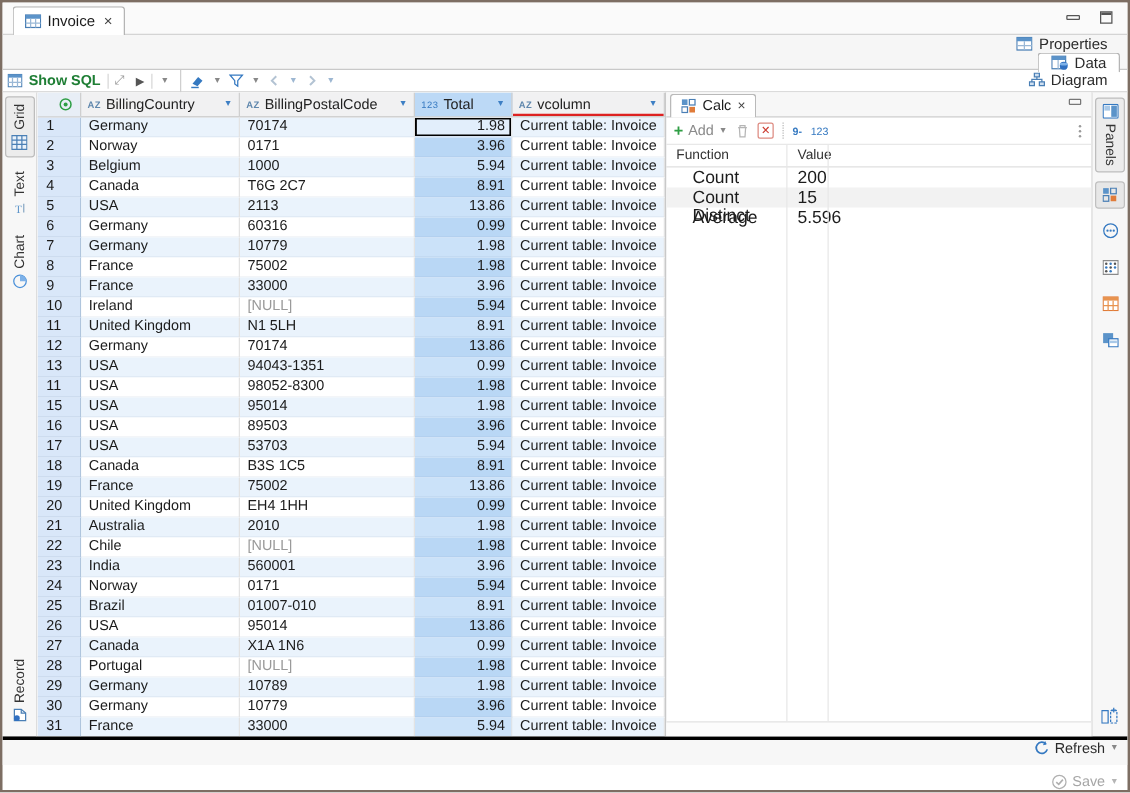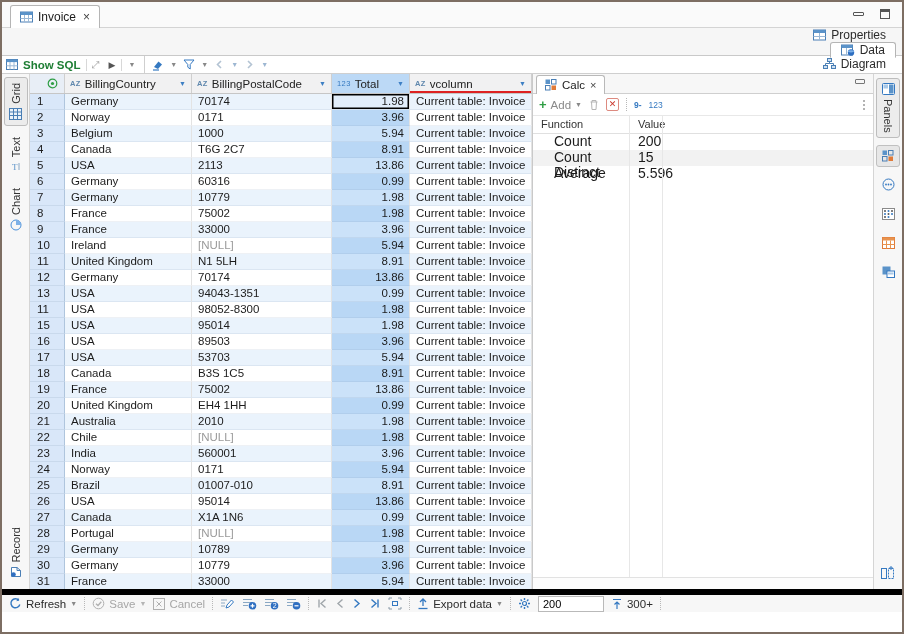--- a/index.html
+++ b/index.html
@@ -101,22 +101,22 @@
 .calc-thead{ height:18px; display:flex; border-bottom:1px solid #e0e0e0; color:#333;}
 .calc-thead div{ font-size:11px; padding:2px 0 0 8px;}
 .cfn{ width:97px;} .cval{ width:32px;}
 .calc-row{ height:16px; display:flex; font-size:14px; line-height:15px;}
 .calc-row.alt{ background:#f2f2f2;}
 .calc-row .cfn{ padding-left:21px;} .calc-row .cval{ padding-left:8px;}
 .calc-lines i{ position:absolute; top:42px; bottom:12px; width:1px; background:#e7e7e7;}
 .calc-bottom{ position:absolute; left:0; right:0; bottom:0; height:12px; border-top:1px solid #e2e2e2; background:#fcfcfc;}
 
 
-.btoolbar{ height:23px; border-top:6px solid #000000; background:#f7f7f7;
-  display:flex; align-items:center; gap:7px; padding:0 7px; font-size:11.5px;}
+.btoolbar{ height:23px; border-top:3px solid #000000; background:#f7f7f7;
+  display:flex; align-items:flex-end; gap:7px; padding:0 7px; font-size:11.5px;flex-direction:column;}
 .tbtn{ display:flex; align-items:center; gap:4px; color:#2b2b2b; cursor:pointer;}
 .tbtn.disabled{ color:#a6a6a6;}
 .fetch-input{ width:66px; height:16px; border:1px solid #b9b9b9; font-size:11px; padding:0 4px;
   font-family:"Liberation Sans",sans-serif; background:#fff;}
 
 .statusbar{ height:20px; border-top:1px solid #d9d9d9; background:#fff;
   display:flex; align-items:center; gap:9px; padding:0 9px; font-size:11.5px; color:#2b2b2b;}
 .dots-h{ display:flex; gap:2px;}
 .dots-h i{ width:2.5px; height:2.5px; background:#3579c1; border-radius:50%;}
 svg{ display:block;}

